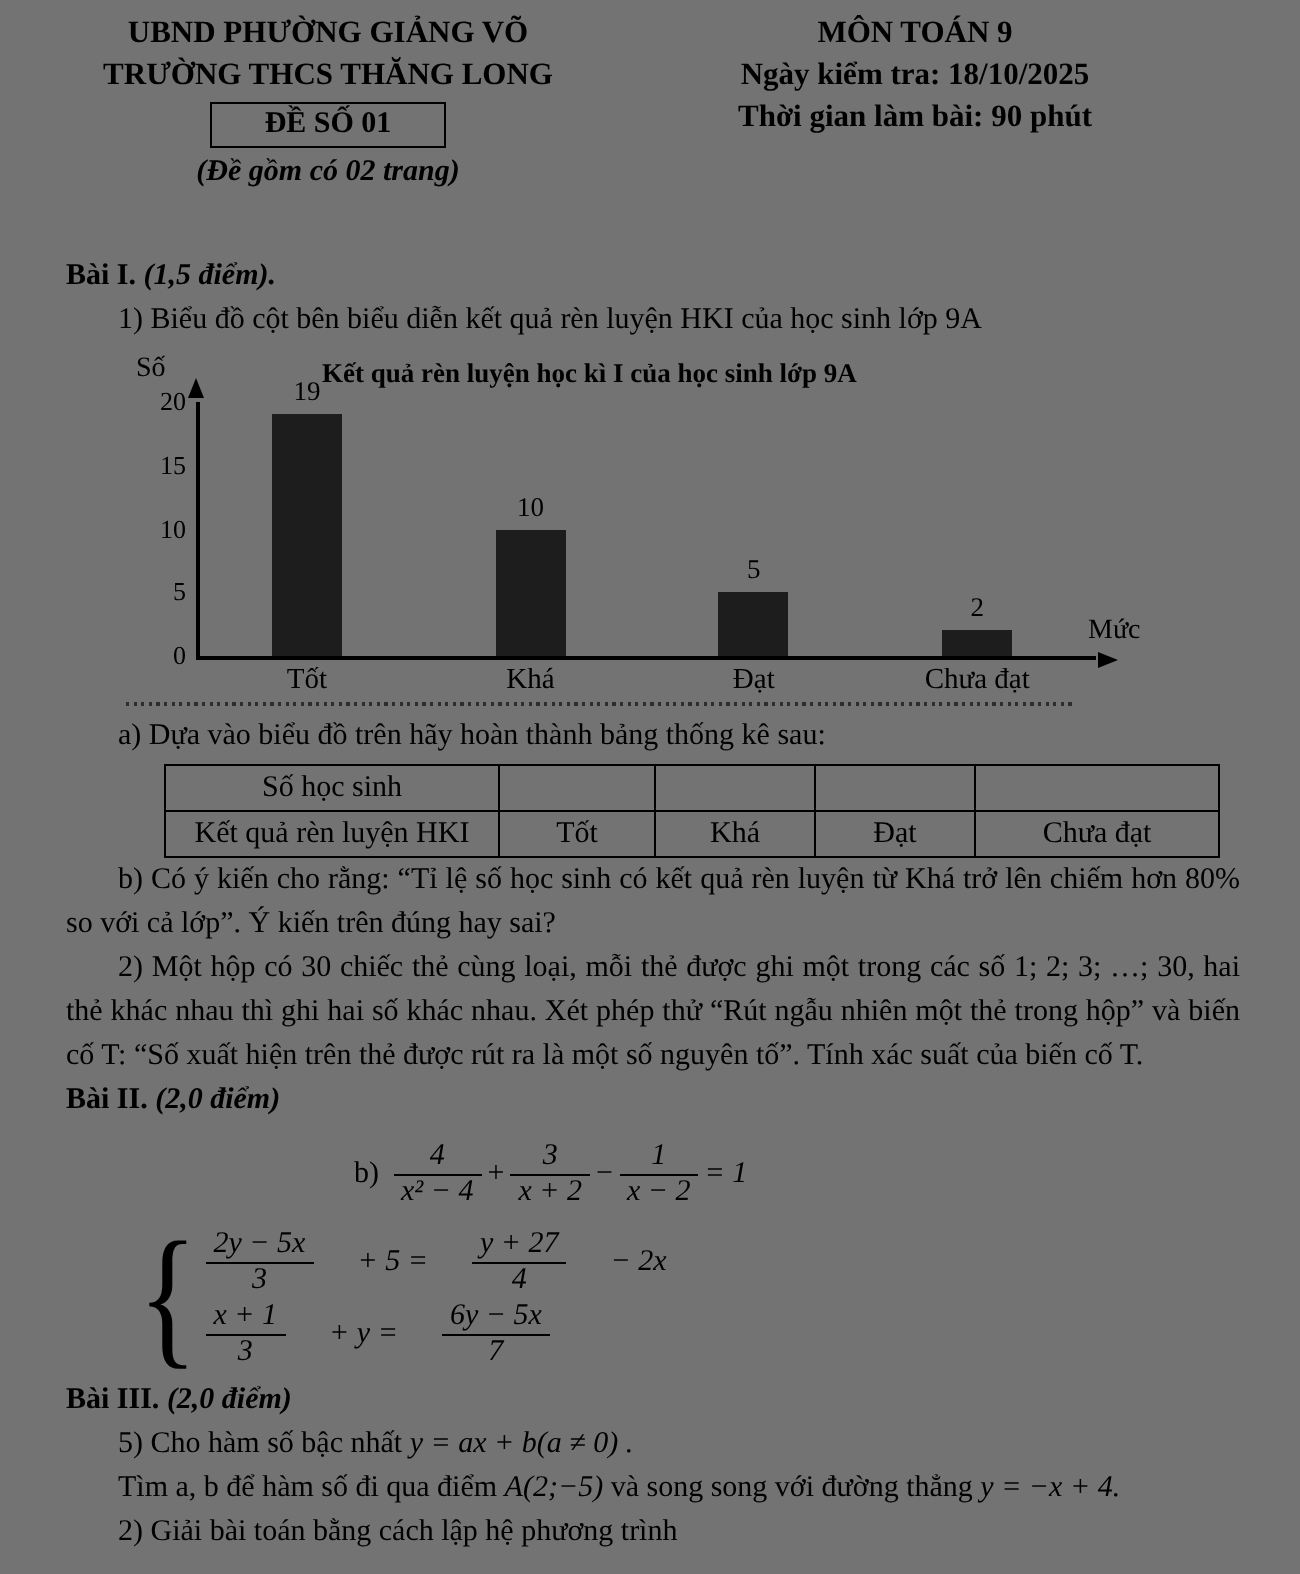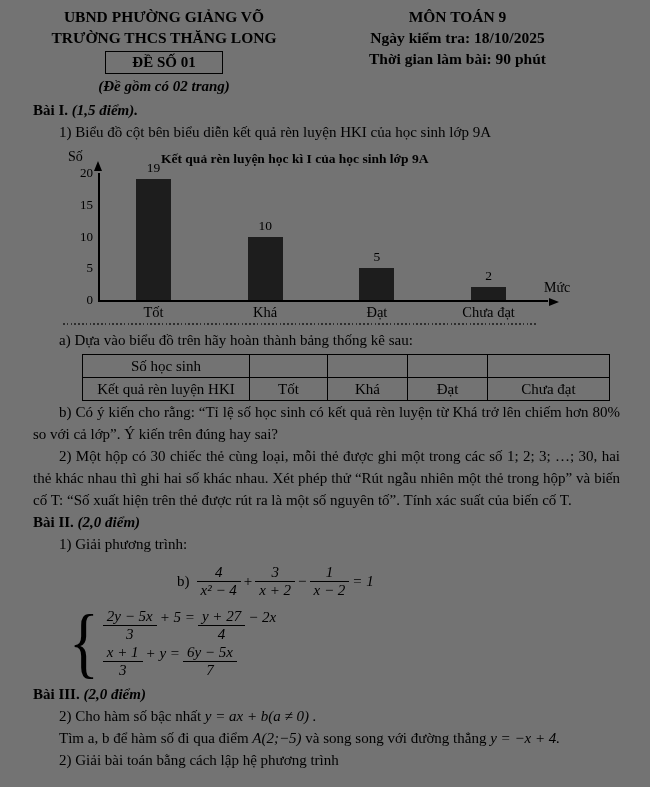--- a/index.html
+++ b/index.html
@@ -14,21 +14,21 @@
   .hdr{display:flex;}
   .hleft{width:262px;text-align:center;}
   .hright{flex:1;text-align:center;}
   .hline{font-weight:bold;line-height:21px;font-size:15.5px;}
   .hright .big{font-size:16.5px;}
   .exam-box{display:inline-block;border:1.6px solid #000;padding:0 26px;font-weight:bold;margin-top:3px;line-height:21px;}
   .pages-note{font-style:italic;font-weight:bold;line-height:21px;margin-top:2px;font-size:15px;}
   
   .bai-head{margin:0;font-weight:bold;}
   .bai-head .i{font-style:italic;}
-  .mt{margin-top:2px;}
+  .mt{margin-top:30px;}
   .item{margin:0;text-indent:26px;}
   .para{margin:0;text-indent:26px;text-align:justify;}
   
   .chart-wrap{position:relative;height:181px;margin-top:5px;}
   .chart-title{position:absolute;left:128px;top:3px;font-weight:bold;font-size:13.5px;line-height:16px;}
   .ylab{position:absolute;left:35px;top:1px;font-size:14px;line-height:16px;}
   .plot{position:absolute;left:65px;top:25px;width:448px;height:127px;
         border-left:2px solid #000;border-bottom:2px solid #000;}
   .y-arrow{position:absolute;left:-6px;top:-12px;width:0;height:0;
            border-left:4.5px solid transparent;border-right:4.5px solid transparent;border-bottom:10px solid #000;}
@@ -49,21 +49,21 @@
   sup{font-size:10px;}
   .frac{display:inline-block;text-align:center;vertical-align:middle;margin:0 3px;}
   .frac .fn{display:block;padding:0 4px 0;border-bottom:1.3px solid #000;line-height:17px;}
   .frac .fd{display:block;padding:0 4px;line-height:17px;}
   .eqrow{display:flex;align-items:center;margin:4px 0 0 28px;min-height:44px;}
   .eq-a{white-space:nowrap;}
   .eq-b{margin-left:116px;display:flex;align-items:center;white-space:nowrap;}
   .sysrow{display:flex;align-items:center;margin:2px 0 0 28px;height:76px;}
   .brace{font-size:62px;line-height:60px;transform:scaleY(1.25);margin:0 1px 0 8px;font-weight:400;}
   .sys-eqs{display:flex;flex-direction:column;gap:1px;}
-  .sys-line{display:flex;white-space:nowrap;line-height:18px;}
+  .sys-line{display:flex;align-items:center;white-space:nowrap;line-height:18px;gap:19px;}
   .gap{display:inline-block;width:4px;}
 </style>
 </head>
 <body>
 
 <div class="page">
 
   <div class="hdr">
     <div class="hleft">
       <div class="hline">UBND PHƯỜNG GIẢNG VÕ</div>
@@ -134,21 +134,20 @@
       <td>Đạt</td>
       <td>Chưa đạt</td>
     </tr>
   </tbody>
     </table>
 
   <p class="para">b) Có ý kiến cho rằng: “Tỉ lệ số học sinh có kết quả rèn luyện từ Khá trở lên chiếm hơn 80% so với cả lớp”. Ý kiến trên đúng hay sai?</p>
   <p class="para">2) Một hộp có 30 chiếc thẻ cùng loại, mỗi thẻ được ghi một trong các số 1; 2; 3; …; 30, hai thẻ khác nhau thì ghi hai số khác nhau. Xét phép thử “Rút ngẫu nhiên một thẻ trong hộp” và biến cố T: “Số xuất hiện trên thẻ được rút ra là một số nguyên tố”. Tính xác suất của biến cố T.</p>
 
   <p class="bai-head"><span>Bài II.</span> <span class="i">(2,0 điểm)</span></p>
-  <p class="item">1) Giải phương trình:</p>
 
   <div class="eqrow">
     <span class="eq-b">
       <span>b)</span>
         <span class="gap"></span>
       <span class="frac">
           <span class="fn math">4</span>
           <span class="fd math">x² − 4</span>
         </span>
       <span>+</span>
@@ -188,17 +187,17 @@
         <span class="math">+ y =</span>
         <span class="frac">
             <span class="fn math">6y − 5x</span>
             <span class="fd math">7</span>
           </span>
       </span>
     </span>
   </div>
 
   <p class="bai-head" style="margin-top:2px"><span>Bài III.</span> <span class="i">(2,0 điểm)</span></p>
-  <p class="item"><span>2) Cho hàm số bậc nhất</span> <span class="math">y = ax + b(a ≠ 0) .</span></p>
+  <p class="item"><span>5) Cho hàm số bậc nhất</span> <span class="math">y = ax + b(a ≠ 0) .</span></p>
   <p class="item"><span>Tìm a, b để hàm số đi qua điểm</span> <span class="math">A(2;−5)</span> <span>và song song với đường thẳng</span> <span class="math">y = −x + 4.</span></p>
   <p class="item">2) Giải bài toán bằng cách lập hệ phương trình</p>
 
 </div>
 
 </body></html>

